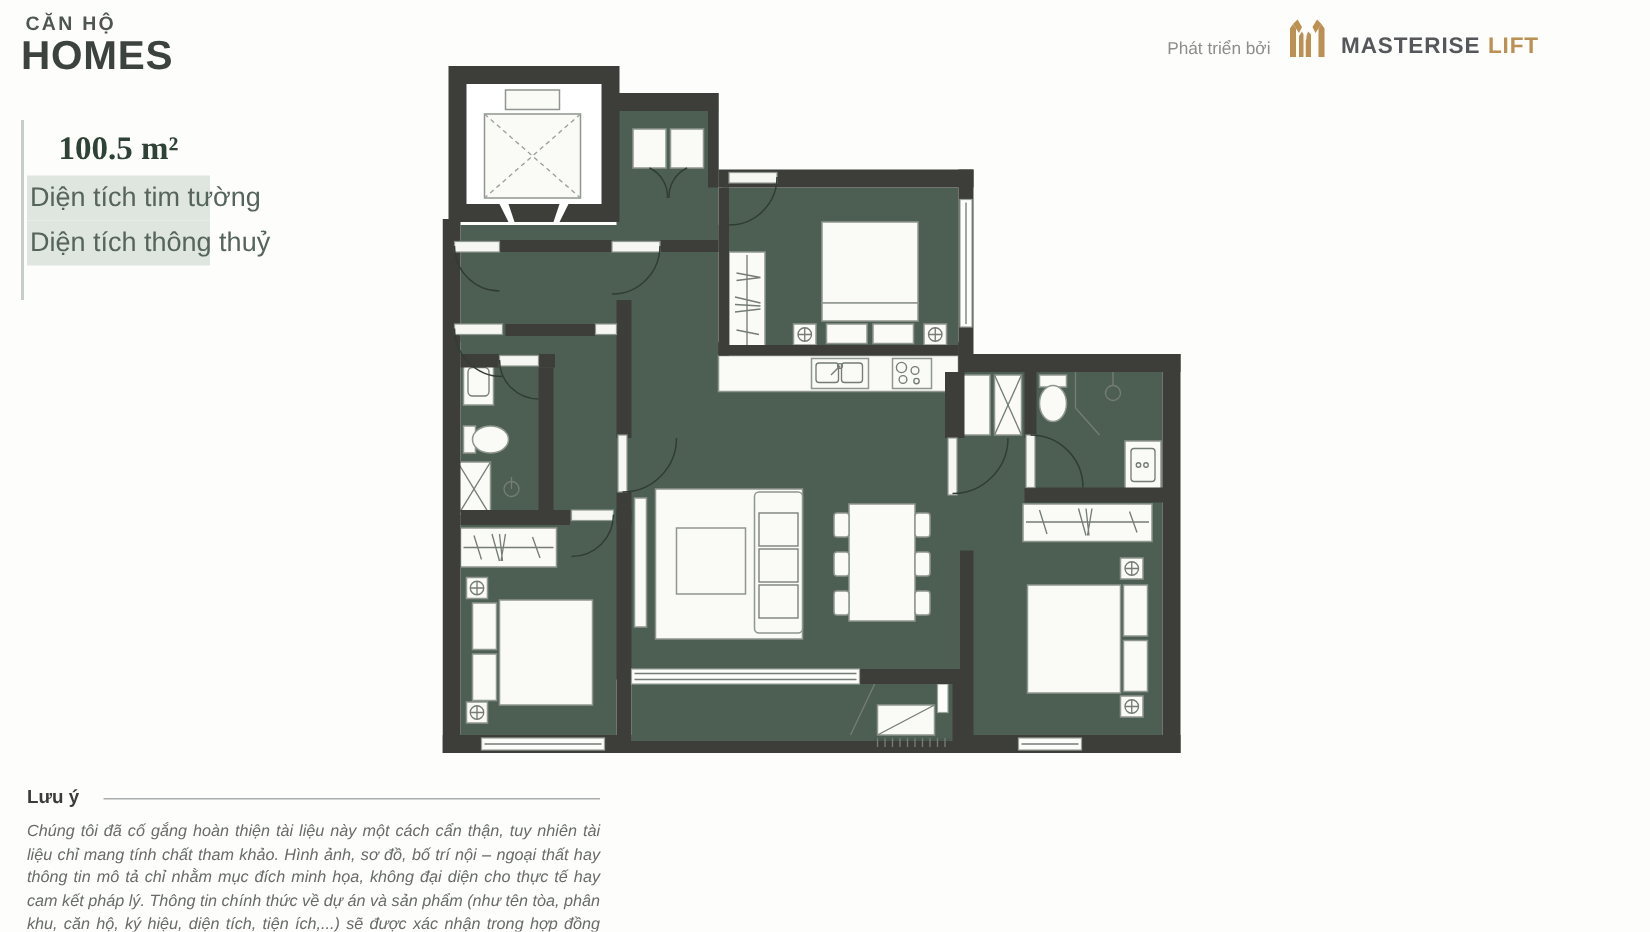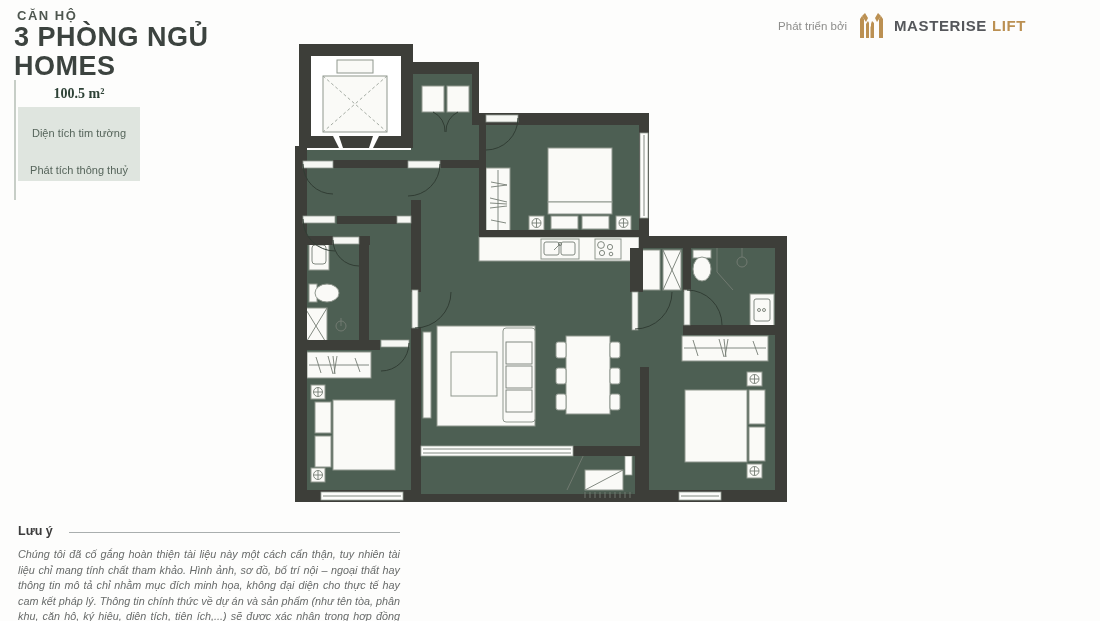--- a/index.html
+++ b/index.html
@@ -12,27 +12,27 @@
   html,body{width:1100px;height:621px;overflow:hidden;background:#fdfdfc;
     font-family:"Liberation Sans",sans-serif;}
   .page{position:relative;width:1044px;height:621px;background:#fdfdfc;}
 
   
   .left-panel{position:absolute;left:14px;top:8px;width:270px;}
   .unit-label{font-size:13px;font-weight:700;letter-spacing:1.5px;color:#4e564f;margin-left:3px;}
   .title-line{font-size:27px;font-weight:700;letter-spacing:.5px;color:var(--title-color);line-height:1.08;}
   .vline{position:absolute;left:0px;top:72px;width:1.5px;height:120px;background:#c7cec7;}
   .area-group{position:absolute;left:4px;top:72px;width:122px;}
-  .area-value{font-family:"Liberation Serif",serif;font-size:14px;font-weight:700;
+  .area-value{font-family:"Liberation Serif",serif;font-size:22px;font-weight:700;
     color:var(--value-color);text-align:center;padding:6px 0 5px 0;}
-  .area-badge{background:var(--badge-bg);color:var(--badge-text);font-size:11px;
-    text-align:center;padding:20px 2px 5px 2px;white-space:nowrap;}
+  .area-badge{background:var(--badge-bg);color:var(--badge-text);font-size:18px;
+    text-align:center;padding:4px 2px 5px 2px;white-space:nowrap;}
 
   
-  .brand{position:absolute;right:18px;top:12px;display:flex;align-items:center;gap:10px;}
+  .brand{position:absolute;right:18px;top:12px;display:flex;align-items:flex-end;gap:10px;}
   .brand-prefix{font-size:11.5px;color:#8d8d8b;margin-right:2px;}
   .brand-name{font-size:15px;font-weight:700;letter-spacing:.6px;color:var(--brand-gray);}
   .brand-name .gold{color:var(--brand-gold);margin-left:5px;}
   .logo-mark{display:block}
 
   
   .plan{position:absolute;left:295px;top:40px;width:500px;height:475px;}
   .floor{fill:var(--floor-green);}
   .wall{fill:var(--wall-dark);}
   .furn{fill:var(--furn-white);stroke:var(--furn-line);stroke-width:1;}
@@ -52,27 +52,26 @@
   .note-text{margin-top:9px;font-size:10.8px;font-style:italic;color:var(--note-color);
     line-height:15.5px;text-align:justify;}
 </style>
 </head>
 <body>
 
 <div class="page">
 
   <header class="left-panel">
     <div class="unit-label">CĂN HỘ</div>
-    <div class="title-line">3 PHÒNG NGỦ</div>
     <div class="title-line">HOMES</div>
     <div class="vline"></div>
     <div class="area-group">
       <div class="area-value">100.5 m²</div>
       <div class="area-badge">Diện tích tim tường</div>
-      <div class="area-badge">Phát tích thông thuỷ</div>
+      <div class="area-badge">Diện tích thông thuỷ</div>
     </div>
   </header>
 
   <div class="brand">
     <span class="brand-prefix">Phát triển bởi</span>
     <svg class="logo-mark" width="25" height="27" viewBox="0 0 25 27">
       <g fill="var(--brand-gold)">
         <path d="M1 7 L3 4 L5 7 L5 26 L1 26 Z"></path>
         <path d="M20 7 L22 4 L24 7 L24 26 L20 26 Z"></path>
         <path d="M7 10 L3 4 L6 1 L9 6 Z"></path>

